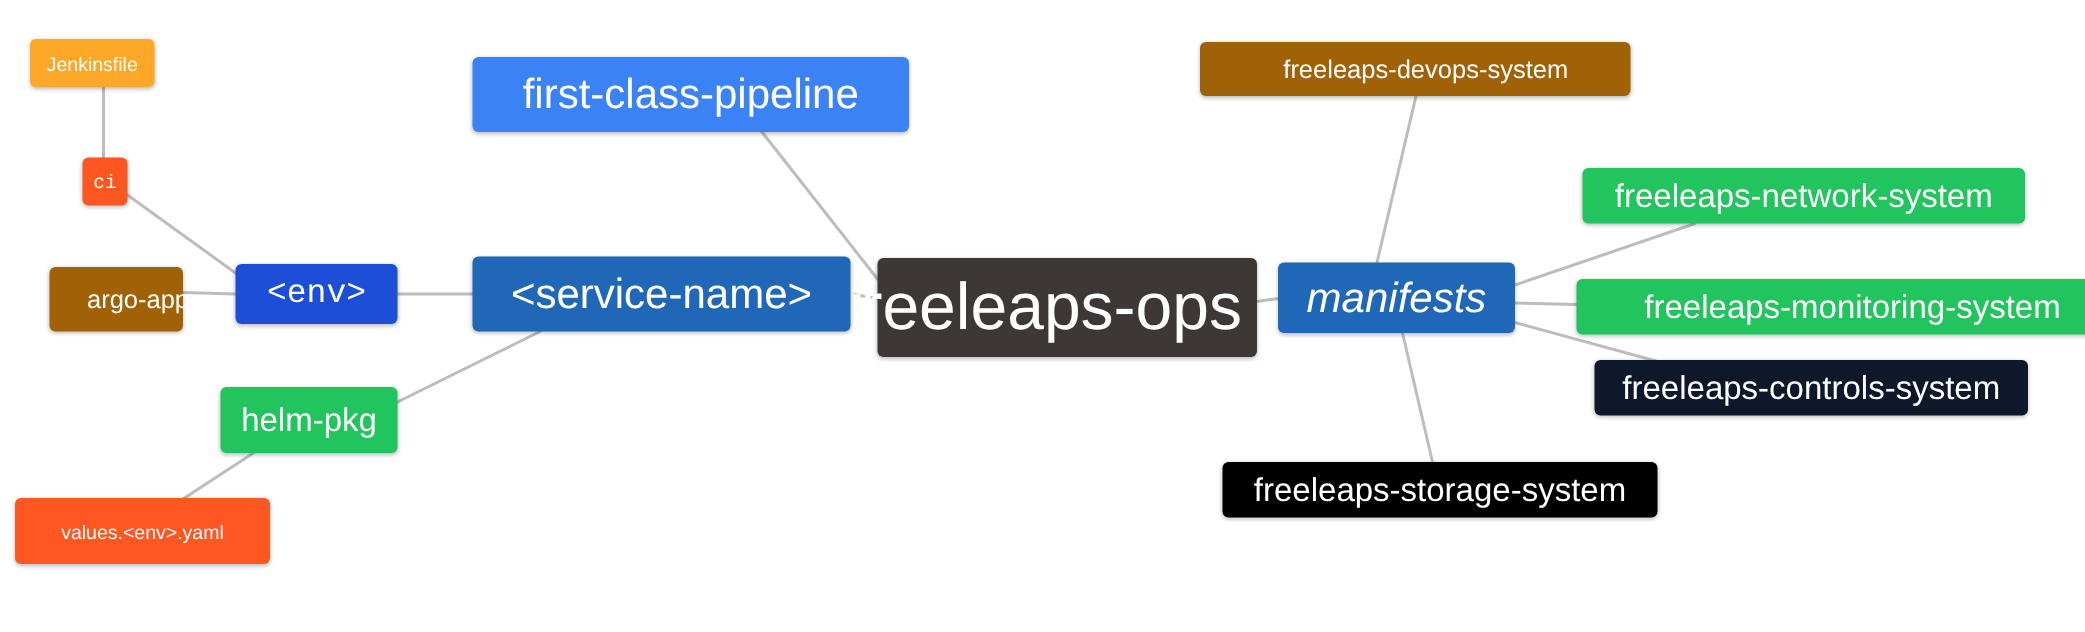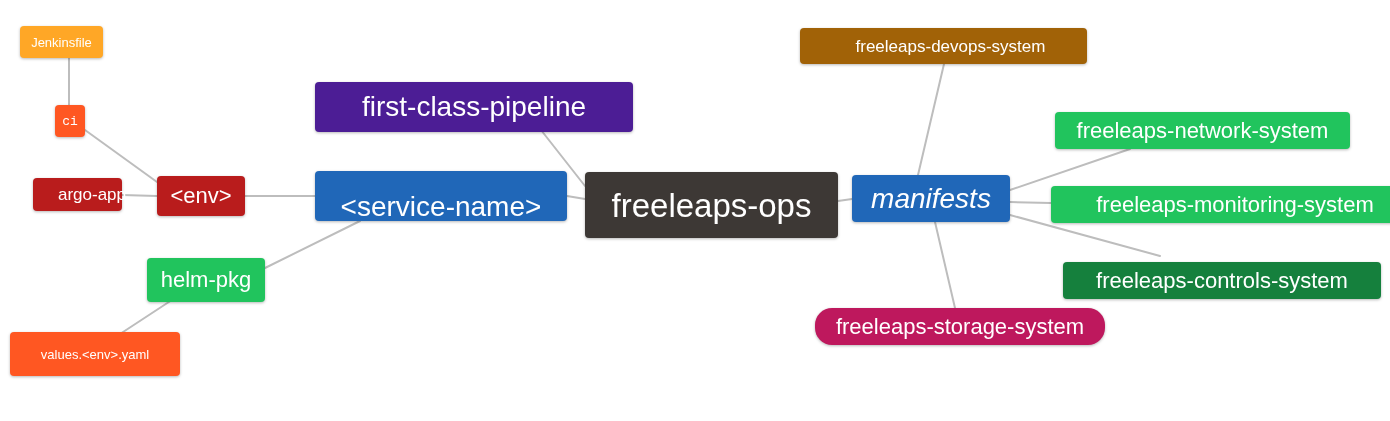--- a/index.html
+++ b/index.html
@@ -34,21 +34,21 @@
     justify-content: center;
     color: #ffffff;
     border-radius: 4px;
     white-space: nowrap;
     line-height: 1;
     box-shadow: 0 1px 3px rgba(0,0,0,0.28);
     cursor: pointer;
     user-select: none;
     padding: 0 10px;
   }
-  .lvl-root   { font-size: 33px; }
+  .lvl-root   { font-size: 44px; justify-content: flex-end; }
   .lvl-1      { font-size: 28px; }
   .lvl-2      { font-size: 22px; }
   .lvl-3      { font-size: 17px; }
   .lvl-4      { font-size: 13px; }
 </style>
 </head>
 <body>
 
 <div id="mindmap">
   <svg id="edge-layer" viewBox="0 0 1390 421" width="1390" height="421" aria-hidden="true">
@@ -64,56 +64,56 @@
       <line x1="918" y1="175" x2="944" y2="64" stroke="#bdbdbd" stroke-width="2" stroke-linecap="round"></line>
       <line x1="1010" y1="190" x2="1130" y2="149" stroke="#bdbdbd" stroke-width="2" stroke-linecap="round"></line>
       <line x1="1010" y1="202" x2="1051" y2="203" stroke="#bdbdbd" stroke-width="2" stroke-linecap="round"></line>
       <line x1="1010" y1="215" x2="1160" y2="256" stroke="#bdbdbd" stroke-width="2" stroke-linecap="round"></line>
       <line x1="935" y1="222" x2="955" y2="308" stroke="#bdbdbd" stroke-width="2" stroke-linecap="round"></line>
     </svg>
   <div id="node-layer">
       <div class="node lvl-root" style="left: 585px; top: 172px; width: 253px; height: 66px; background: rgb(61, 56, 53);">
         <span>freeleaps-ops</span>
       </div>
-      <div class="node lvl-1" style="left: 315px; top: 171px; width: 252px; height: 50px; background: rgb(32, 103, 184); align-items: flex-end;">
+      <div class="node lvl-1" style="left: 315px; top: 171px; width: 252px; height: 50px; background: rgb(32, 103, 184);">
         <span>&lt;service-name&gt;</span>
       </div>
-      <div class="node lvl-1" style="left: 315px; top: 38px; width: 318px; height: 50px; background: #4c1d95; margin-top: 44px;">
+      <div class="node lvl-1" style="left: 315px; top: 38px; width: 291px; height: 50px; background: #3b82f6;">
         <span>first-class-pipeline</span>
       </div>
       <div class="node lvl-1" style="left: 852px; top: 175px; width: 158px; height: 47px; background: rgb(32, 103, 184); font-style: italic;">
         <span>manifests</span>
       </div>
-      <div class="node lvl-2" style="left: 157px; top: 176px; width: 88px; height: 40px; background: #b91c1c;">
+      <div class="node lvl-2" style="left: 157px; top: 176px; width: 108px; height: 40px; background: #1d4ed8; font-family: Liberation Mono, monospace;">
         <span>&lt;env&gt;</span>
       </div>
       <div class="node lvl-2" style="left: 147px; top: 258px; width: 118px; height: 44px; background: rgb(33, 196, 93);">
         <span>helm-pkg</span>
       </div>
       <div class="node lvl-4" style="left: 55px; top: 105px; width: 30px; height: 32px; background: rgb(255, 87, 34); font-family: Liberation Mono, monospace;">
         <span>ci</span>
       </div>
       <div class="node lvl-4" style="left: 20px; top: 26px; width: 83px; height: 32px; background: rgb(255, 167, 38);">
         <span>Jenkinsfile</span>
       </div>
-      <div class="node lvl-3" style="left: 33px; top: 178px; width: 89px; height: 33px; background: #b91c1c; padding-left: 39px;">
+      <div class="node lvl-3" style="left: 33px; top: 178px; width: 89px; height: 43px; background: #a16207; padding-left: 39px;">
         <span>argo-app</span>
       </div>
       <div class="node lvl-4" style="left: 10px; top: 332px; width: 170px; height: 44px; background: rgb(255, 87, 34);">
         <span>values.&lt;env&gt;.yaml</span>
       </div>
       <div class="node lvl-3" style="left: 800px; top: 28px; width: 287px; height: 36px; background: #a16207; padding-left: 24px;">
         <span>freeleaps-devops-system</span>
       </div>
       <div class="node lvl-2" style="left: 1055px; top: 112px; width: 295px; height: 37px; background: rgb(33, 196, 93);">
         <span>freeleaps-network-system</span>
       </div>
       <div class="node lvl-2" style="left: 1051px; top: 186px; width: 368px; height: 37px; background: rgb(33, 196, 93);">
         <span>freeleaps-monitoring-system</span>
       </div>
-      <div class="node lvl-2" style="left: 1063px; top: 262px; width: 318px; height: 37px; background: #15803d;">
+      <div class="node lvl-2" style="left: 1063px; top: 240px; width: 289px; height: 37px; background: #0f172a;">
         <span>freeleaps-controls-system</span>
       </div>
-      <div class="node lvl-2" style="left: 815px; top: 308px; width: 290px; height: 37px; background: #be185d; border-radius: 17px;">
+      <div class="node lvl-2" style="left: 815px; top: 308px; width: 290px; height: 37px; background: #000000;">
         <span>freeleaps-storage-system</span>
       </div>
     </div>
 </div>
 
 </body></html>

